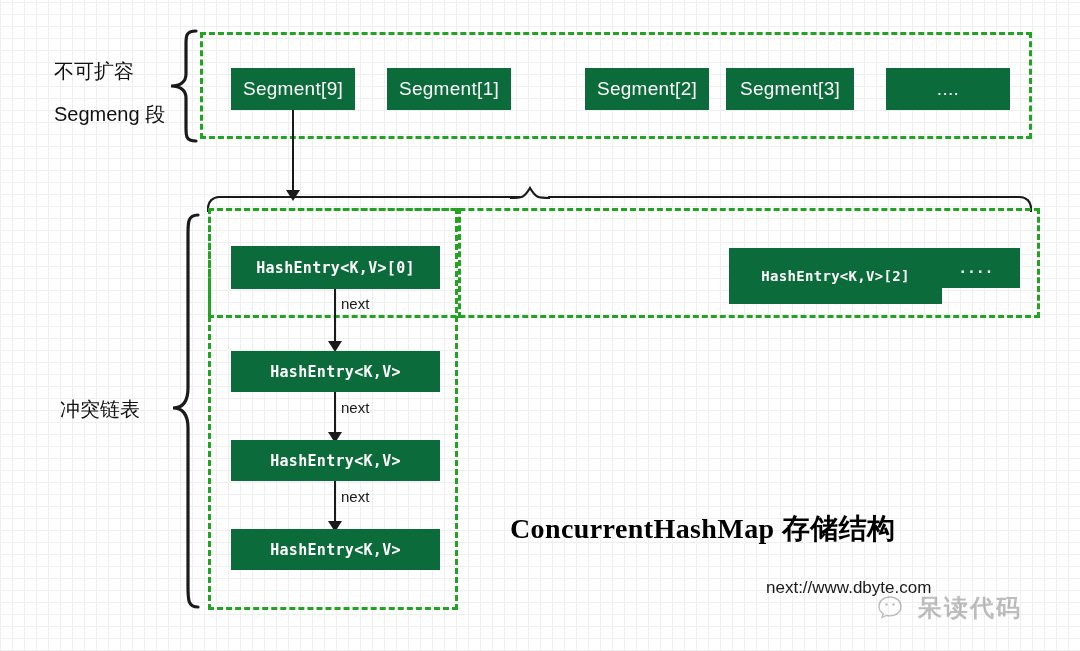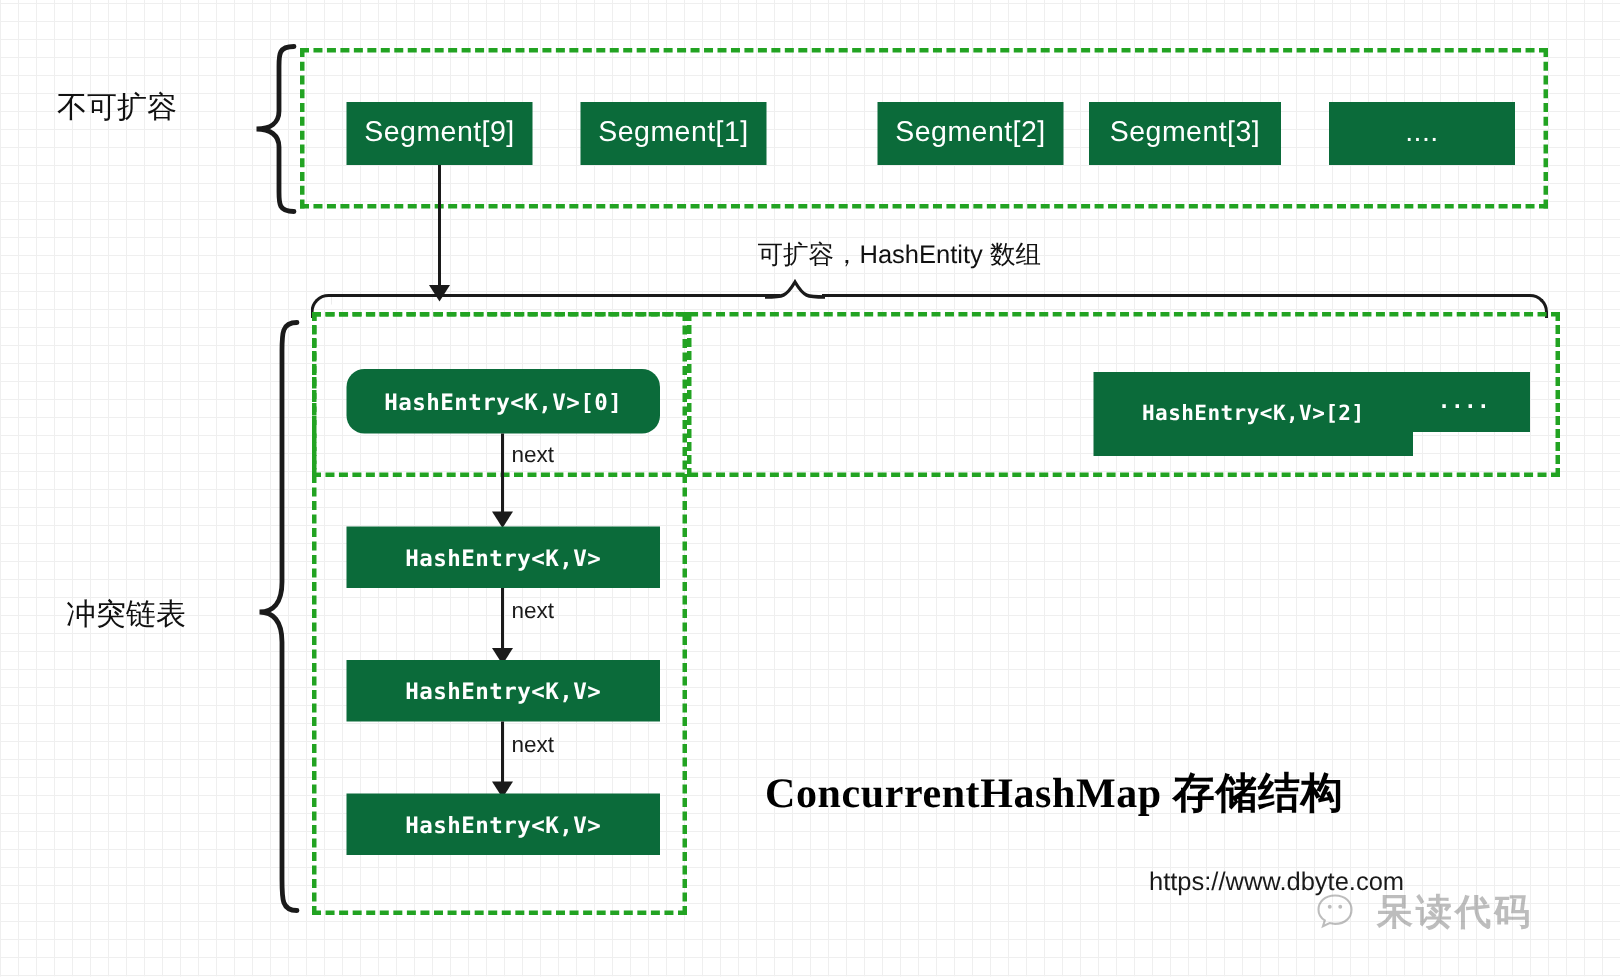--- a/index.html
+++ b/index.html
@@ -92,21 +92,21 @@
     border-top-right-radius: 12px;
     box-sizing: border-box;
   }
 
   
   .label {
     position: absolute;
     color: #111111;
     white-space: nowrap;
   }
-  .cn-label { font-size: 20px; }
+  .cn-label { font-size: 20px; margin-left: 16px; }
   .small-label { font-size: 15px; color: #1a1a1a; }
   .mid-label { font-size: 17px; color: #111111; }
   .title {
     position: absolute;
     font-size: 28px;
     font-weight: bold;
     color: #000000;
     white-space: nowrap;
     letter-spacing: 0.4px;
     font-family: Liberation Serif, serif;
@@ -135,20 +135,21 @@
     letter-spacing: 2px;
     white-space: nowrap;
   }
 </style>
 </head>
 <body>
 
 <div id="canvas">
 
   <div class="label cn-label" style="left:38px; top:58px;">不可扩容</div>
+  <div class="label cn-label" style="left:38px; top:101px;">Segmeng 段</div>
 
   <svg class="brace" style="left:166px; top:28px;" width="34" height="116" viewBox="0 0 34 116">
     <path d="M30 3 C20 3 20 8 20 16 L20 46 C20 54 14 58 5 58 C14 58 20 62 20 70 L20 100 C20 108 20 113 30 113" fill="none" stroke="#1a1a1a" stroke-width="3.2" stroke-linecap="round"></path>
   </svg>
 
   <div class="dashbox" style="left:200px; top:32px; width:832px; height:107px;"></div>
 
   <div class="gbox sans" style="left:231px; top:68px; width:124px; height:42px;">Segment[9]</div>
   <div class="gbox sans" style="left:387px; top:68px; width:124px; height:42px;">Segment[1]</div>
   <div class="gbox sans" style="left:549px; top:68px; width:124px; height:42px;margin-left:36px;">Segment[2]</div>
@@ -160,27 +161,26 @@
 
   <div class="elbow" style="left:207px; top:196px; width:14px; height:16px;"></div>
   <div class="hline" style="left:220px; top:196px; width:300px;"></div>
 
   <svg class="brace" style="left:510px; top:186px;" width="40" height="14" viewBox="0 0 40 14">
     <path d="M0 12 C12 12 14 12 20 2 C26 12 28 12 40 12" fill="none" stroke="#1a1a1a" stroke-width="2.2"></path>
   </svg>
   <div class="hline" style="left:548px; top:196px; width:472px;"></div>
   <div class="elbow-r" style="left:1018px; top:196px; width:14px; height:16px;"></div>
 
-  <div class="label mid-label" style="left:505px; top:158px;">可扩容，HashEntity 数组</div>
 
   <div class="dashbox" style="left:208px; top:208px; width:832px; height:110px;"></div>
 
   <div class="dashline-v" style="left:458px; top:208px; height:110px;"></div>
 
-  <div class="gbox mono" style="left:231px; top:246px; width:209px; height:43px;border-radius:12px;">HashEntry&lt;K,V&gt;[0]</div>
+  <div class="gbox mono" style="left:231px; top:246px; width:209px; height:43px;">HashEntry&lt;K,V&gt;[0]</div>
   <div class="gbox mono sm" style="left:697px; top:248px; width:213px; height:56px;margin-left:32px;">HashEntry&lt;K,V&gt;[2]</div>
   <div class="gbox mono sm" style="left:932px; top:248px; width:88px; height:40px;">....</div>
 
   <div class="label cn-label" style="left:44px; top:396px;">冲突链表</div>
 
   <svg class="brace" style="left:168px; top:212px;" width="34" height="400" viewBox="0 0 34 400">
     <path d="M30 3 C20 3 20 10 20 22 L20 176 C20 190 14 196 5 196 C14 196 20 202 20 216 L20 374 C20 388 20 395 30 395" fill="none" stroke="#1a1a1a" stroke-width="3.2" stroke-linecap="round"></path>
   </svg>
 
   <div class="dashbox" style="left:208px; top:208px; width:250px; height:402px;"></div>
@@ -198,21 +198,21 @@
   <div class="gbox mono" style="left:231px; top:440px; width:209px; height:41px;">HashEntry&lt;K,V&gt;</div>
 
   <div class="vline" style="left:334px; top:481px; height:48px;"></div>
   <div class="arrowhead" style="left:328px; top:521px;"></div>
   <div class="label small-label" style="left:341px; top:488px;">next</div>
 
   <div class="gbox mono" style="left:231px; top:529px; width:209px; height:41px;">HashEntry&lt;K,V&gt;</div>
 
   <div class="title" style="left:510px; top:510px;">ConcurrentHashMap 存储结构</div>
 
-  <div class="url" style="left:766px; top:578px;">https://www.dbyte.com</div>
+  <div class="url" style="left:766px; top:578px;">next://www.dbyte.com</div>
 
   <div class="watermark" style="left:878px; top:592px;font-weight:bold;">
     <svg width="34" height="28" viewBox="0 0 34 28">
       <path d="M12 3 C5 3 1 7.5 1 12.5 C1 15.4 2.6 18 5.2 19.6 L4 23.5 L8.4 21.4 C9.5 21.7 10.8 21.9 12 21.9
                C19 21.9 23 17.5 23 12.5 C23 7.5 19 3 12 3 Z" fill="none" stroke="#555555" stroke-width="1.4"></path>
       <circle cx="8.5" cy="10.5" r="1.3" fill="#555555"></circle>
       <circle cx="15.5" cy="10.5" r="1.3" fill="#555555"></circle>
     </svg>
     <span class="wm-text">呆读代码</span>
   </div>

